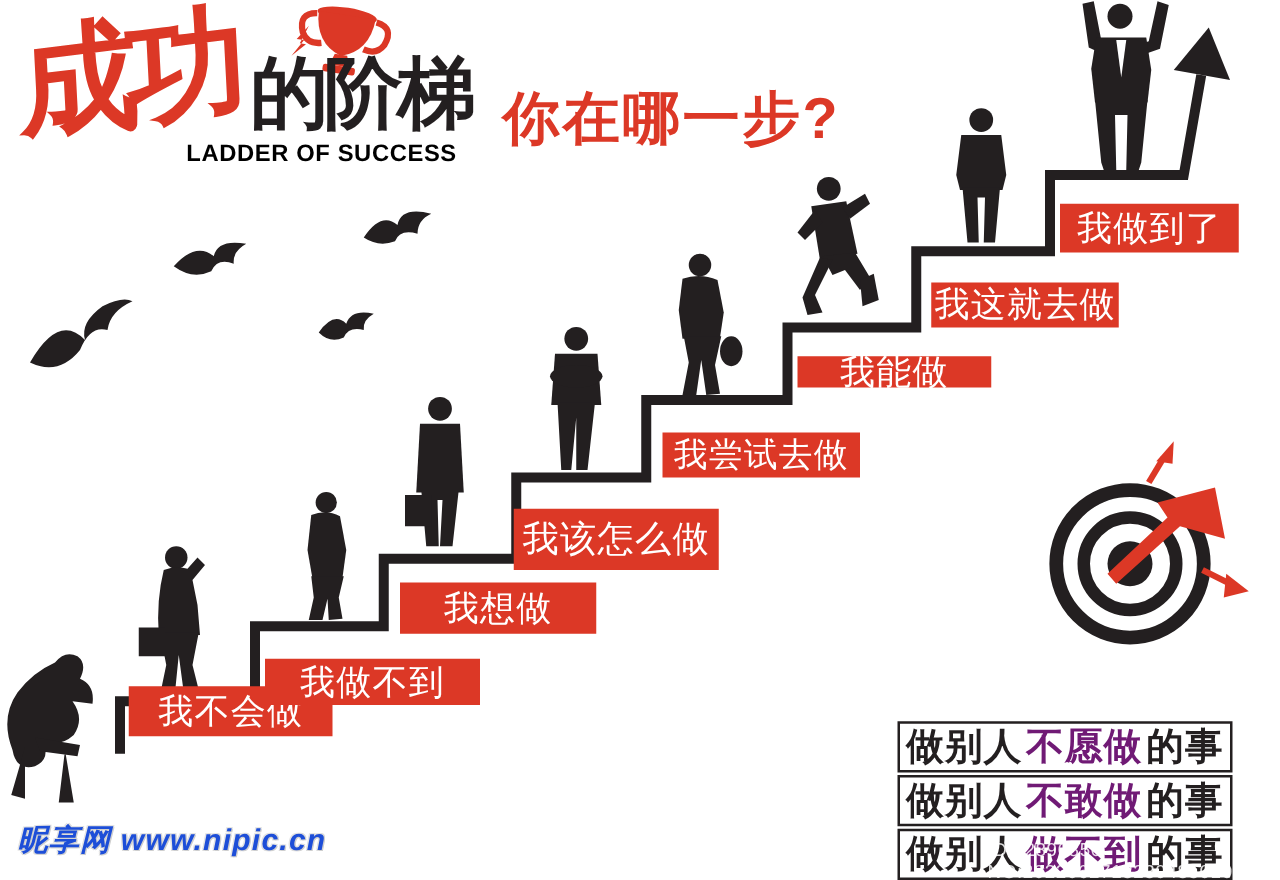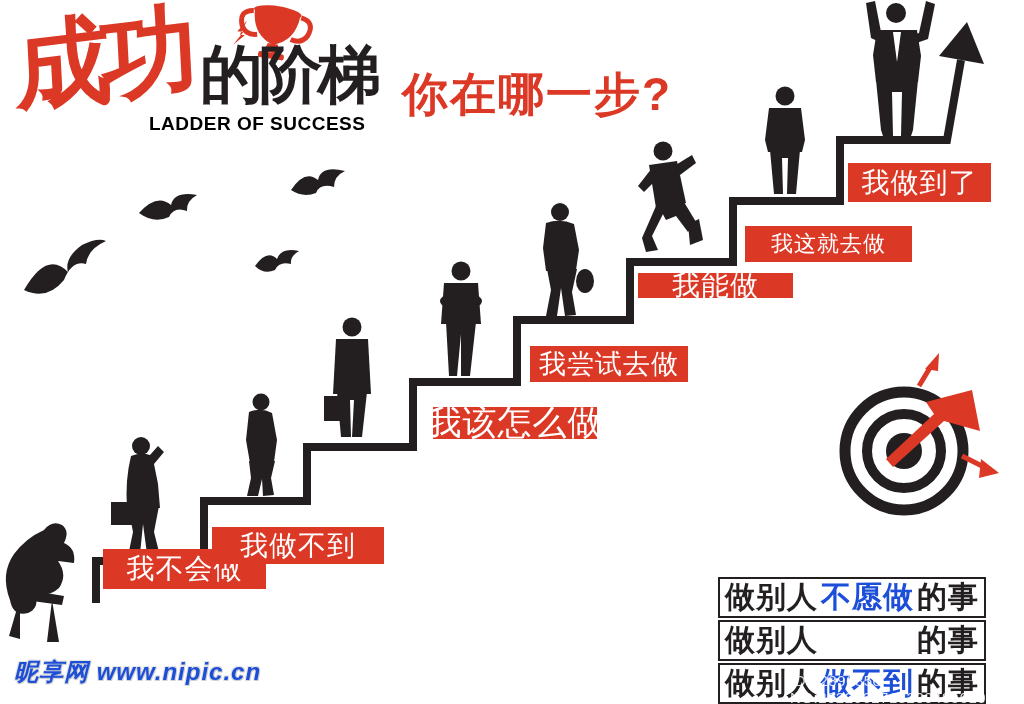--- a/index.html
+++ b/index.html
@@ -18,34 +18,34 @@
   .title-en{left:149px;top:113px;font-size:19px;font-weight:800;color:#000000;letter-spacing:0.5px;}
   .question{left:402px;top:64px;font-size:46px;font-weight:900;color:#DC3826;letter-spacing:2px;text-align:right;}
   
   .step-label{
     position:absolute;background:#DC3826;color:#fff;font-weight:400;font-size:28px;
     display:flex;align-items:center;justify-content:center;letter-spacing:1px;white-space:nowrap;
   }
   .s1{left:103px;top:549px;width:163px;height:40px;}
   .s2{left:212px;top:527px;width:172px;height:37px;}
   .s3{left:320px;top:466px;width:157px;height:41px;}
-  .s4{left:433px;top:407px;width:164px;height:32px;font-size:34px;}
+  .s4{left:411px;top:407px;width:164px;height:49px;font-size:29px;}
   .s5{left:530px;top:346px;width:158px;height:36px;font-size:27px;}
-  .s6{left:638px;top:273px;width:155px;height:25px;}
-  .s7{left:745px;top:226px;width:167px;height:36px;font-size:22px;}
+  .s6{left:638px;top:285px;width:155px;height:25px;}
+  .s7{left:745px;top:226px;width:150px;height:36px;font-size:28px;}
   .s8{left:848px;top:163px;width:143px;height:39px;}
   
   .slogans{left:718px;top:577px;width:306px;}
   .slogan-row{
     box-sizing:border-box;width:268px;height:41px;margin-bottom:2px;border:2px solid #231F20;
     background:#fff;display:flex;align-items:center;justify-content:space-between;padding:0 5px;
   }
   .slogan-row span{font-size:30px;font-weight:900;letter-spacing:1px;white-space:nowrap;}
   .sl-black{color:#231F20;}
-  .sl-red{color:#1d4ed8;}
+  .sl-red{color:#701a75;}
   
   .wm-site{
     left:14px;top:656px;font-size:24px;font-weight:700;font-style:italic;color:#1d4ed8;
     text-shadow:1px 1px 0 #cfcfcf,-1px -1px 0 #e4e4e4,1px -1px 0 #dcdcdc,-1px 1px 0 #dcdcdc;
     letter-spacing:1px;z-index:6;
   }
   .wm-id{
     left:790px;top:672px;font-size:15px;color:rgba(255,255,255,0.85);z-index:6;letter-spacing:0.5px;
   }
 </style>
@@ -154,34 +154,36 @@
     </g>
   </svg>
 
   <div class="abs title-main">成功</div>
   <div class="abs title-sub">的阶梯</div>
   <div class="abs title-en">LADDER OF SUCCESS</div>
   <div class="abs question">你在哪一步?</div>
 
   <div class="step-label s1">我不会做</div>
   <div class="step-label s2">我做不到</div>
+  <div class="step-label s3">我想做</div>
   <div class="step-label s4">我该怎么做</div>
   <div class="step-label s5">我尝试去做</div>
   <div class="step-label s6">我能做</div>
   <div class="step-label s7">我这就去做</div>
   <div class="step-label s8">我做到了</div>
 
   <div class="abs slogans">
     <div class="slogan-row">
       <span class="sl-black">做别人</span>
       <span class="sl-red">不愿做</span>
       <span class="sl-black">的事</span>
     </div>
     <div class="slogan-row">
       <span class="sl-black">做别人</span>
+      <span class="sl-red">不敢做</span>
       <span class="sl-black">的事</span>
     </div>
     <div class="slogan-row">
       <span class="sl-black">做别人</span>
       <span class="sl-red">做不到</span>
       <span class="sl-black">的事</span>
     </div>
   </div>
 
   <div class="abs wm-site">昵享网 www.nipic.cn</div>

